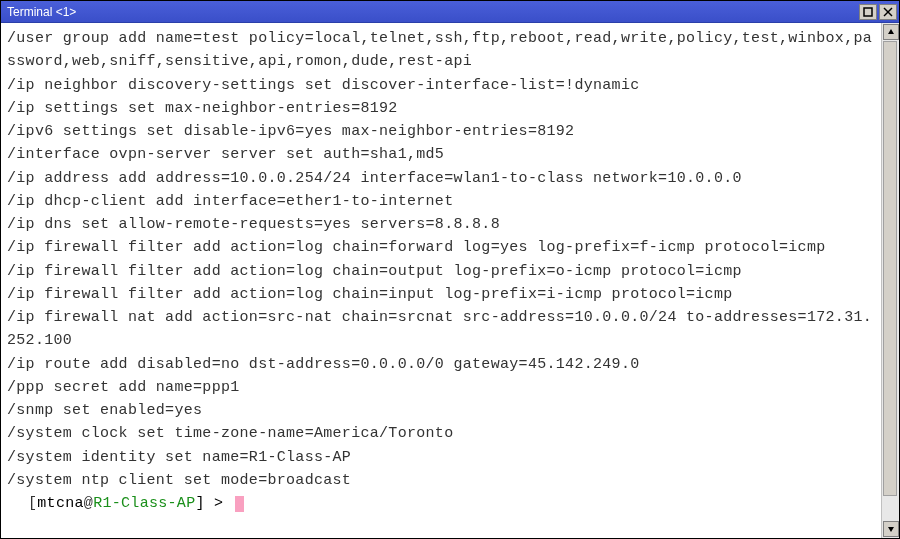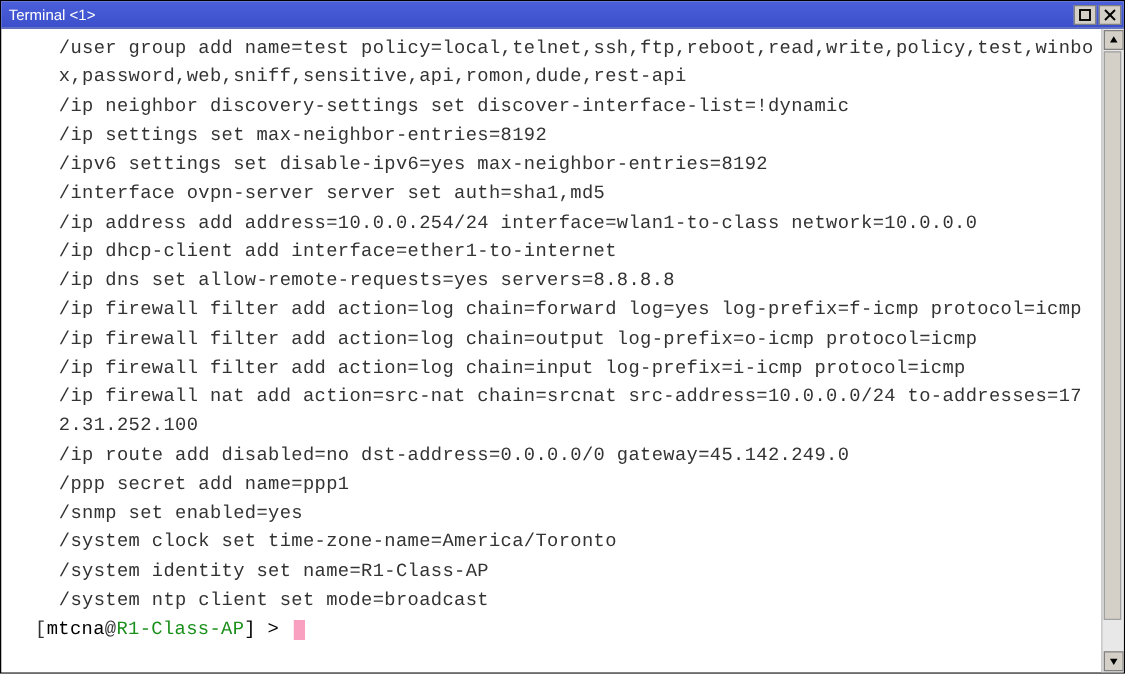--- a/index.html
+++ b/index.html
@@ -126,21 +126,20 @@
     .cursor {
       display: inline-block;
       width: 9px;
       height: 16px;
       background: #f9a0c0;
       vertical-align: text-bottom;
       margin-left: 2px;
     }
     .line {
       display: block;
-      margin-left: 40px;
     }
   </style>
 </head>
 <body>
 
 <div class="window">
   <div class="titlebar">
     <span class="title-text">Terminal &lt;1&gt;</span>
     <div class="window-controls">
       <div class="window-btn">

